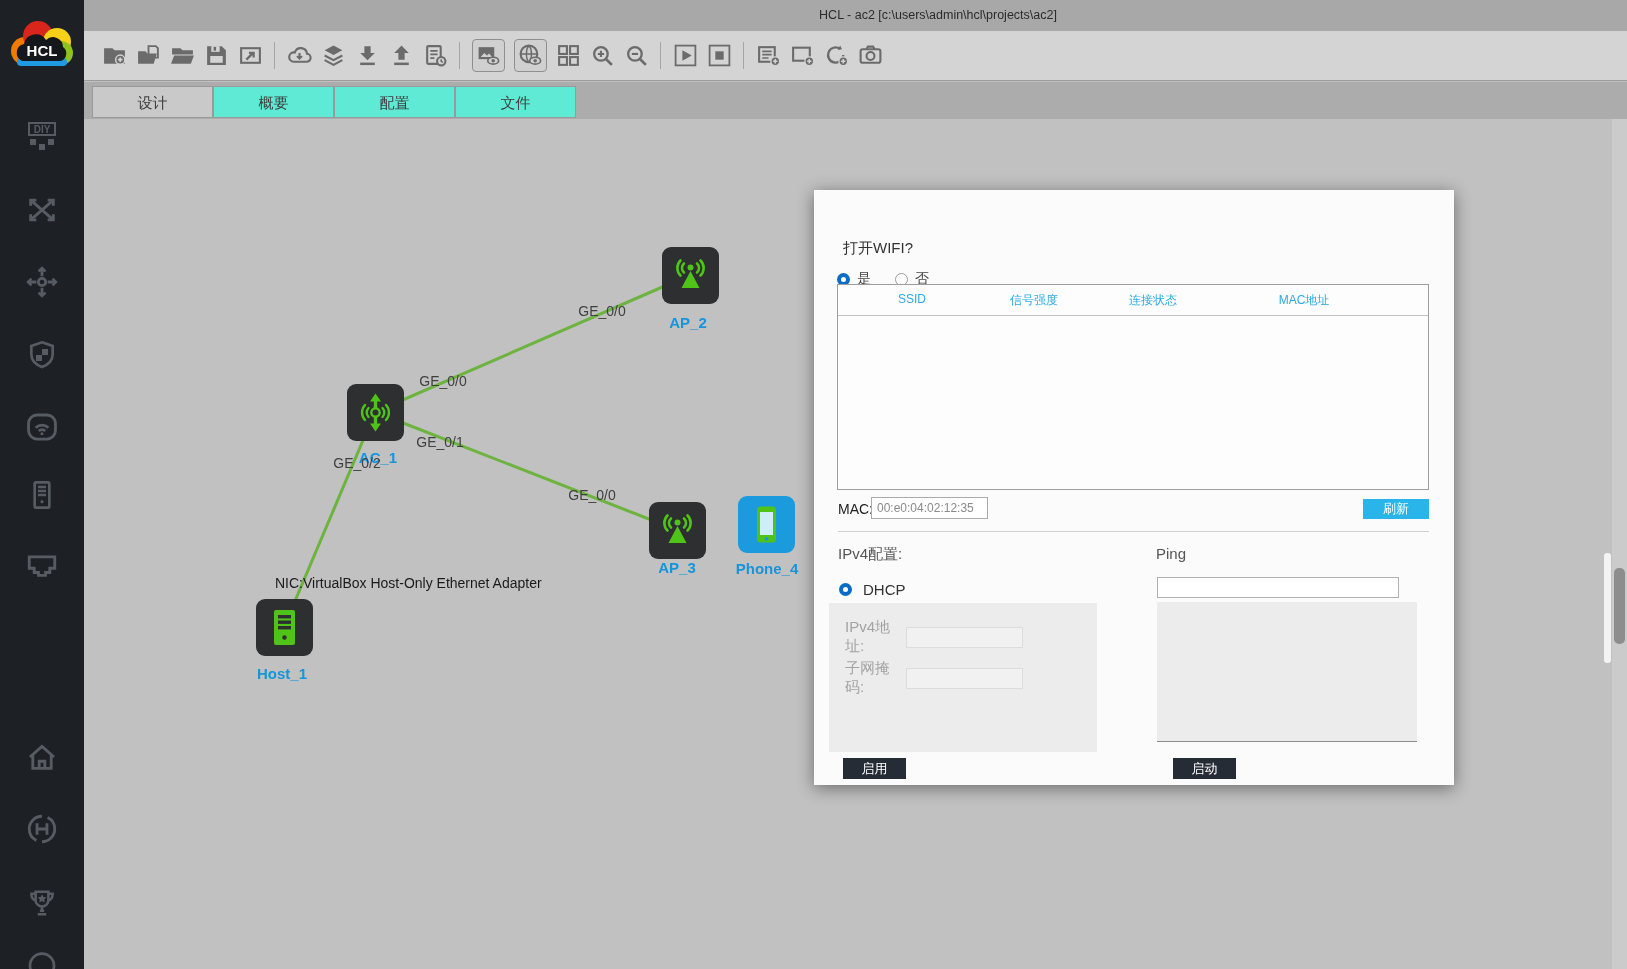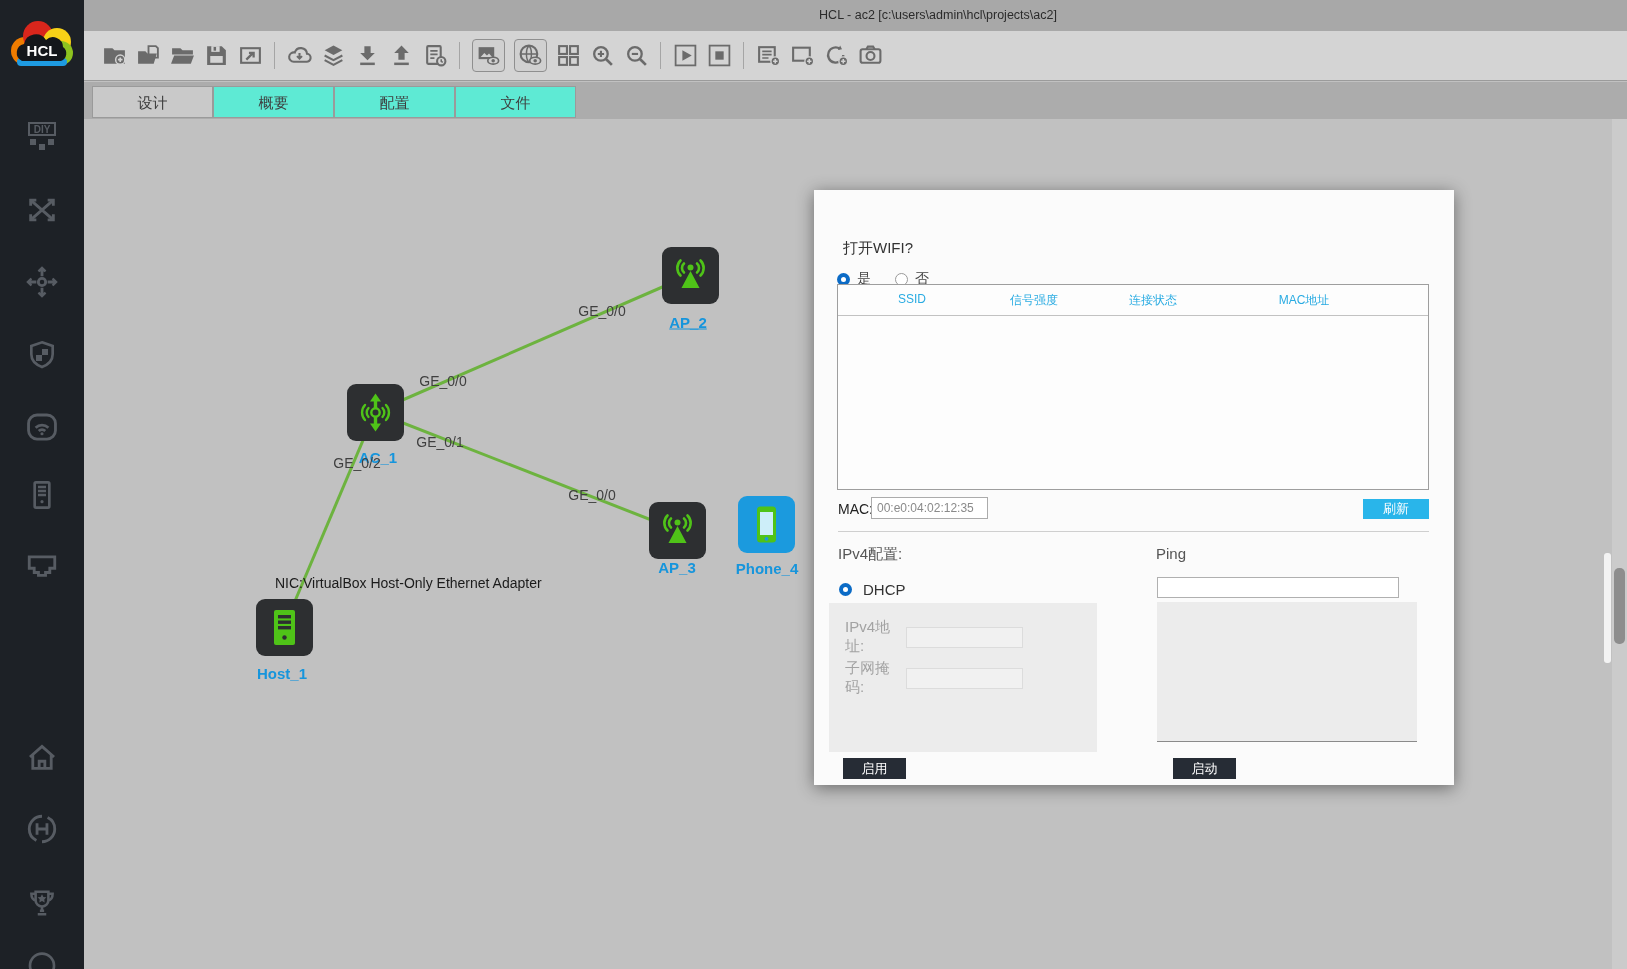--- a/index.html
+++ b/index.html
@@ -344,21 +344,21 @@
 
     <div class="device" style="left: 577.5px; top: 127.5px;">
     <svg viewBox="0 0 57 57">
           <rect width="57" height="57" rx="9" fill="#2d2f31"></rect>
       <circle cx="28.5" cy="20.5" r="3" fill="#4fc318"></circle>
       <path d="M28.5 24L37.5 41h-18z" fill="#4fc318"></path>
       <path d="M18.5 13.5a10.5 10.5 0 0 0 0 15M22 16.5a6 6 0 0 0 0 9" stroke="#4fc318" stroke-width="2.6" fill="none" stroke-linecap="round"></path>
       <path d="M38.5 13.5a10.5 10.5 0 0 1 0 15M35 16.5a6 6 0 0 1 0 9" stroke="#4fc318" stroke-width="2.6" fill="none" stroke-linecap="round"></path>
     </svg>
   </div>
-      <div class="devlabel" style="left: 604px; top: 203px; text-decoration: underline;">AP_2</div>
+      <div class="devlabel" style="left: 604px; top: 203px;">AP_2</div>
       <div class="device" style="left: 262.5px; top: 264.5px;">
     <svg viewBox="0 0 57 57">
           <rect width="57" height="57" rx="9" fill="#2d2f31"></rect>
       <path d="M28.5 15v27" stroke="#4fc318" stroke-width="3.4"></path>
       <path d="M28.5 9.5l-5.5 8h11zM28.5 47.5l-5.5-8h11z" fill="#4fc318"></path>
       <circle cx="28.5" cy="28.5" r="4.2" fill="#2d2f31" stroke="#4fc318" stroke-width="2.4"></circle>
       <path d="M18 21a11 11 0 0 0 0 15M21.5 24a6.5 6.5 0 0 0 0 9" stroke="#4fc318" stroke-width="2.4" fill="none" stroke-linecap="round"></path>
       <path d="M39 21a11 11 0 0 1 0 15M35.5 24a6.5 6.5 0 0 1 0 9" stroke="#4fc318" stroke-width="2.4" fill="none" stroke-linecap="round"></path>
     </svg>
   </div>

